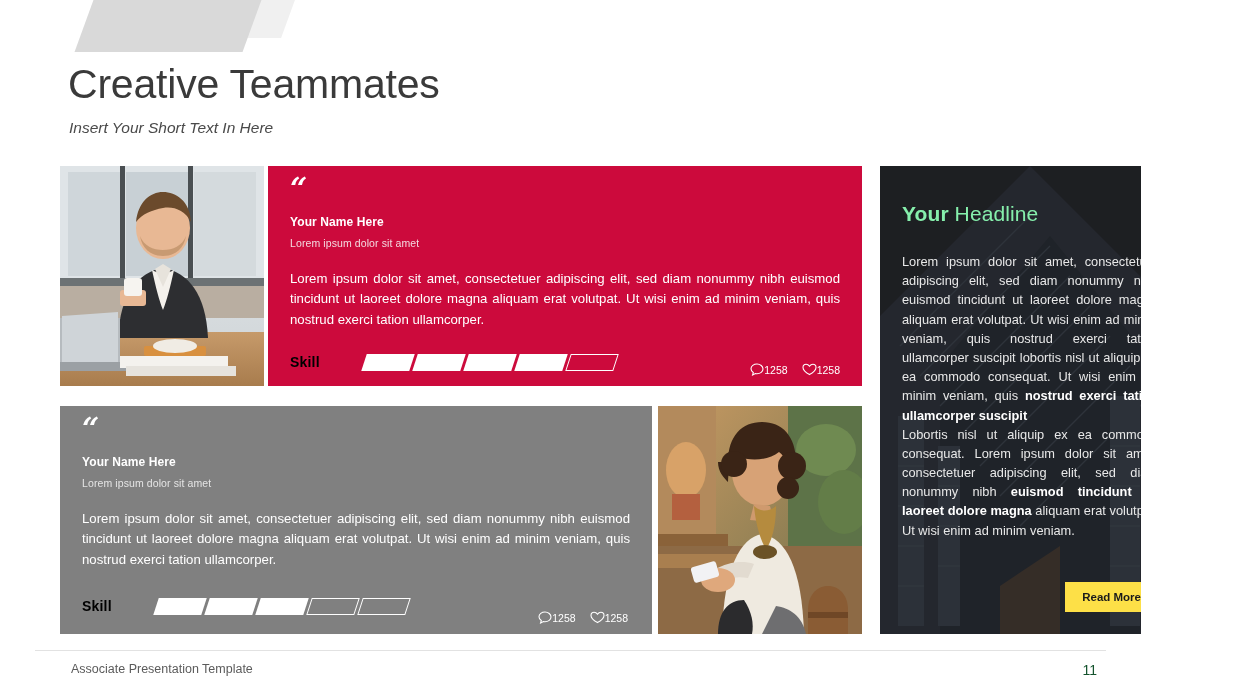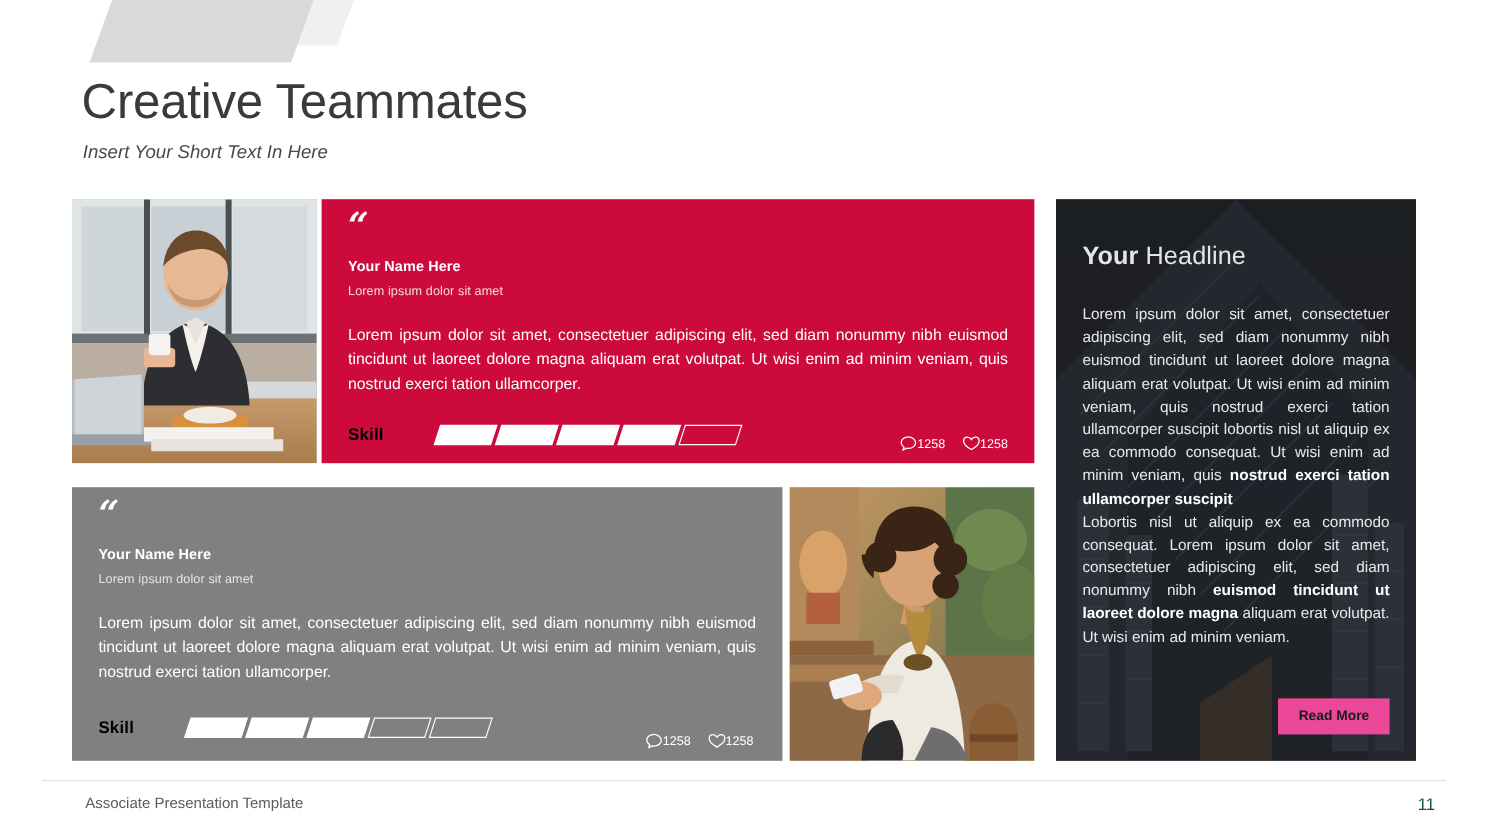--- a/index.html
+++ b/index.html
@@ -6,21 +6,21 @@
     margin: 0;
     padding: 0;
     background: #ffffff;
   }
   body {
     font-family: "Liberation Sans", sans-serif;
     -webkit-font-smoothing: antialiased;
   }
   #slide {
     position: relative;
-    width: 1240px;
+    width: 1141px;
     height: 698px;
     background: #ffffff;
     overflow: hidden;
   }
 
   
   .deco {
     position: absolute;
     top: 0;
     height: 52px;
@@ -190,40 +190,40 @@
   #card-dark .bg {
     position: absolute;
     inset: 0;
     opacity: 0.55;
   }
   #card-dark .inner {
     position: relative;
     padding: 36px 22px 0 22px;
   }
   .dark-headline {
-    color: #e5e5e5;
+    color: #86efac;
     font-size: 21px;
     font-weight: 400;
     letter-spacing: 0.1px;
   }
   .dark-headline b { font-weight: 700; }
   .dark-para {
     color: #e8e8e8;
     font-size: 12.8px;
     line-height: 1.5;
     text-align: justify;
   }
   .dark-para b { font-weight: 700; color: #ffffff; }
   #dark-p1 { margin-top: 26px; }
   #dark-p2 { }
   .read-more {
     position: absolute;
     right: 22px;
     bottom: 22px;
-    background: #ec4899;
+    background: #fde047;
     color: #1b1b1b;
     font-size: 11.5px;
     font-weight: 600;
     padding: 9px 17px;
     border: none;
     font-family: "Liberation Sans", sans-serif;
     cursor: pointer;
   }
 
   

